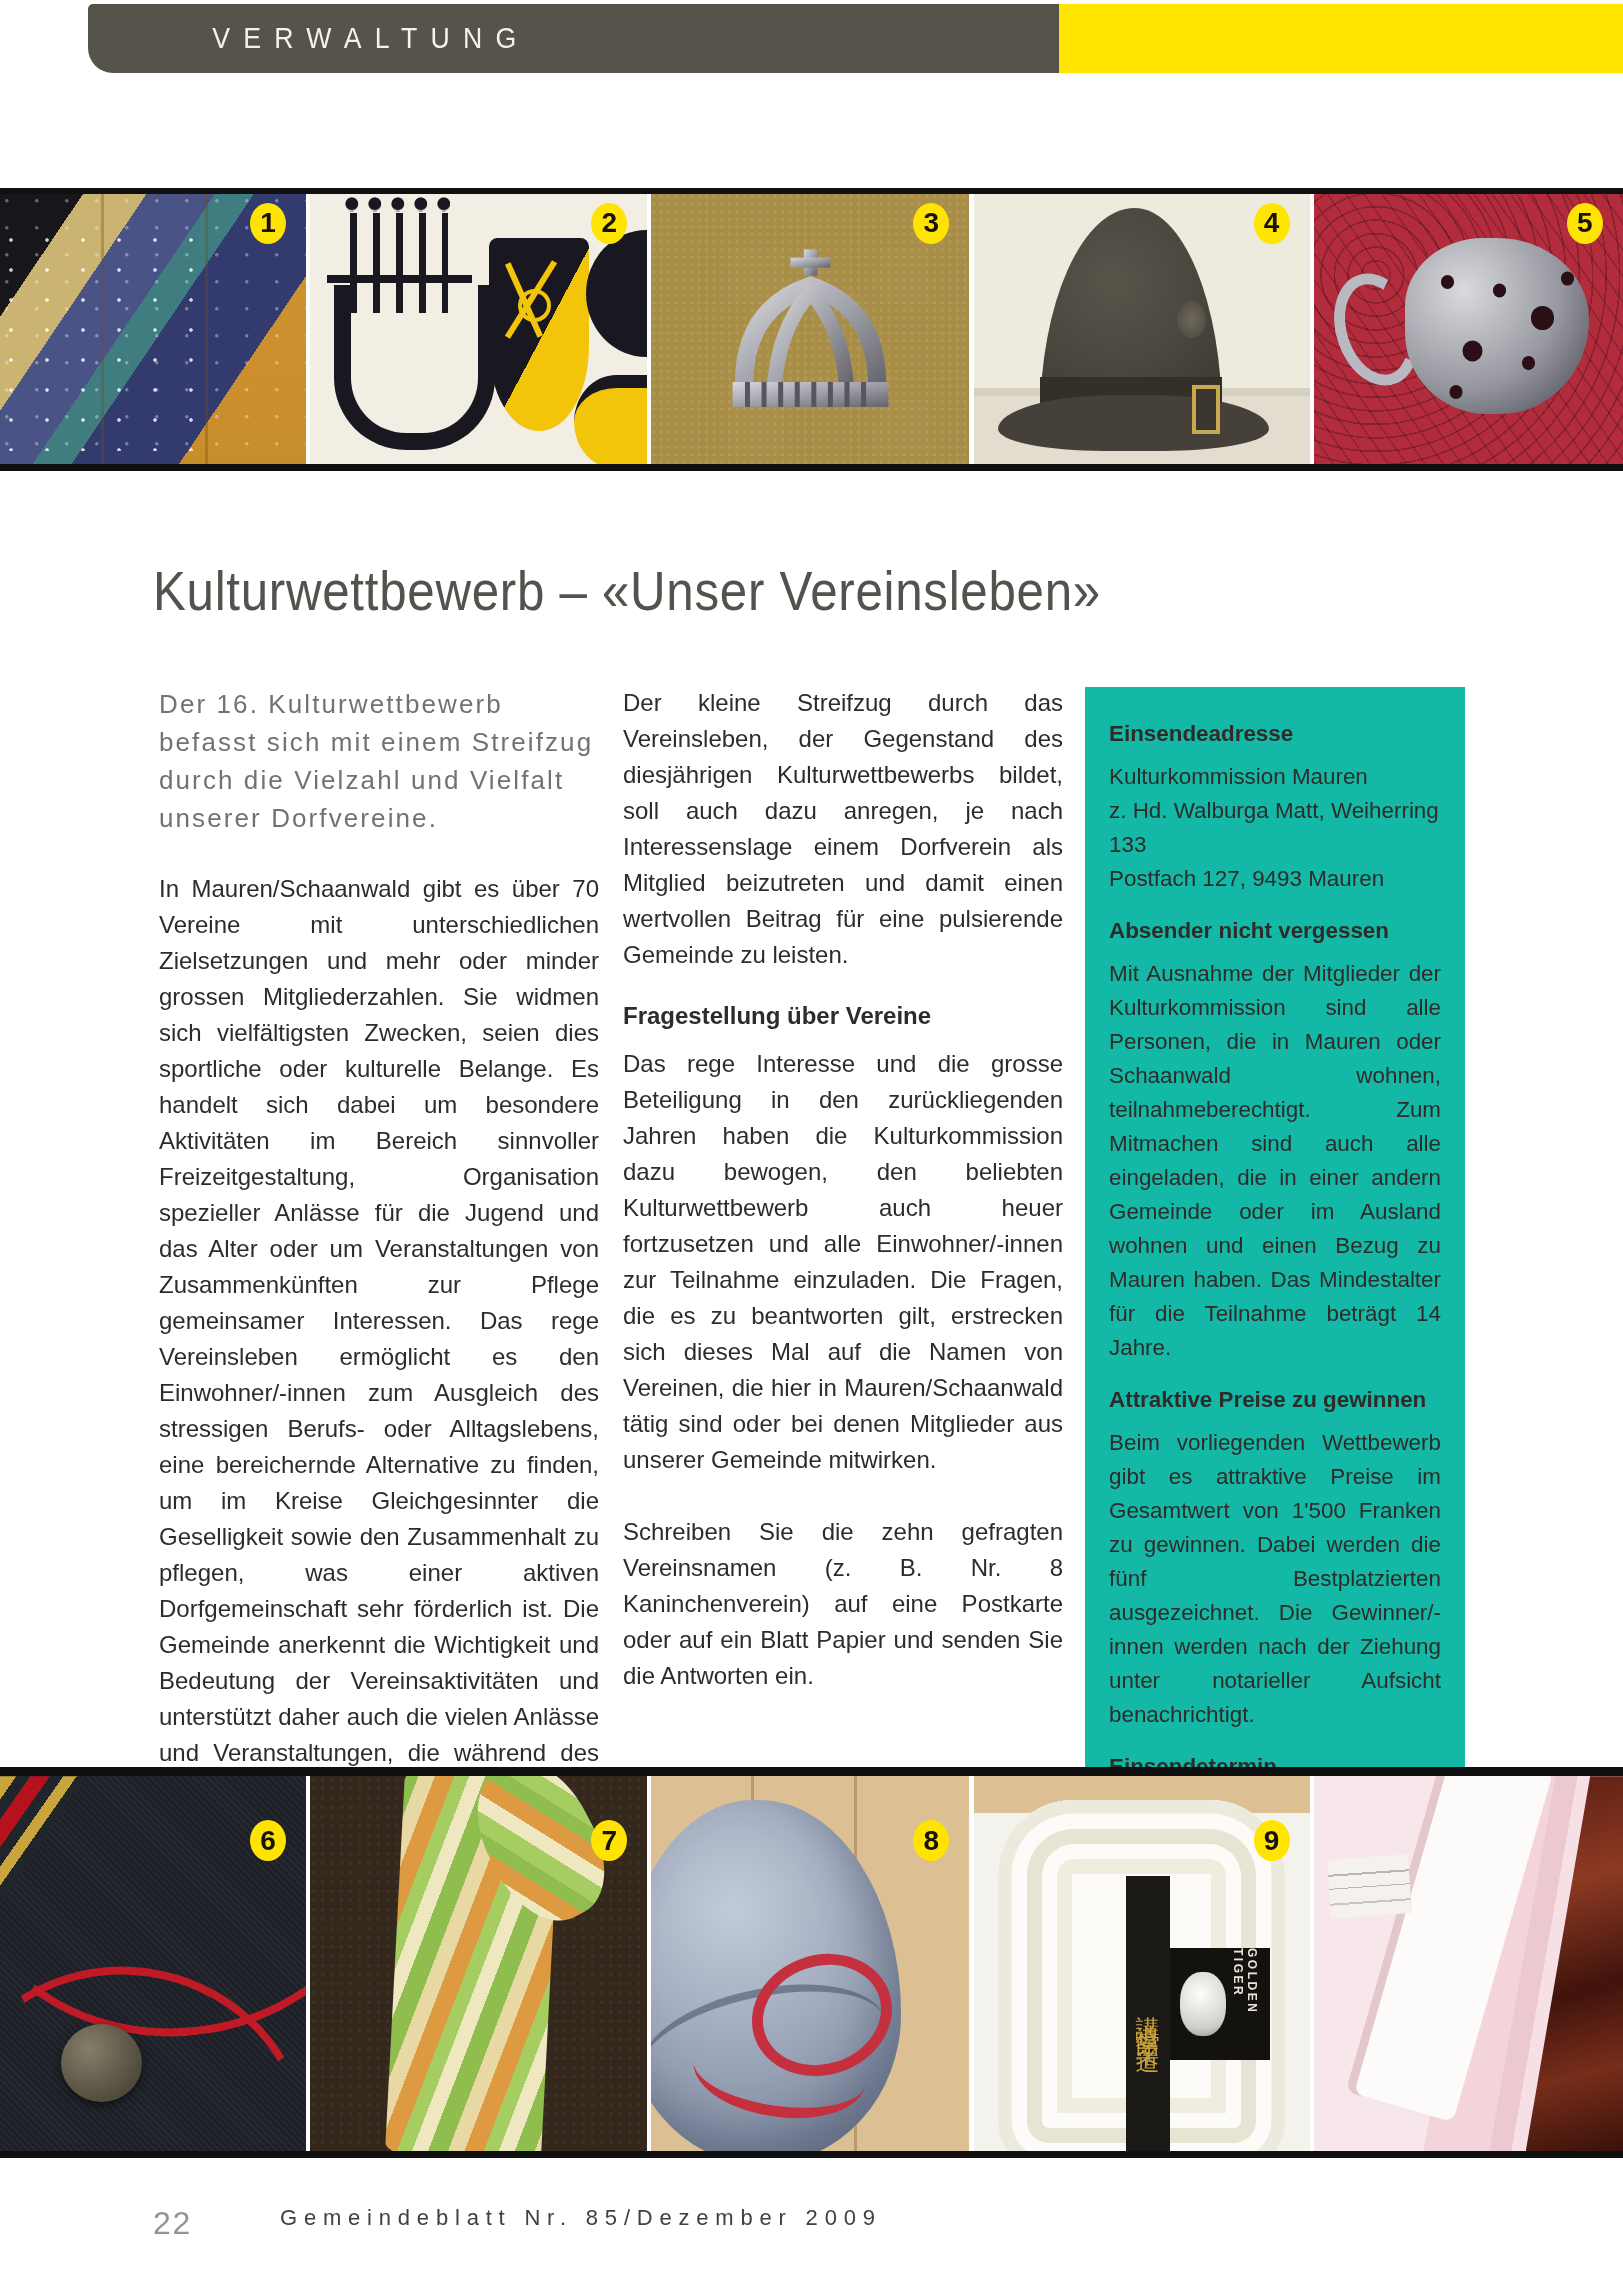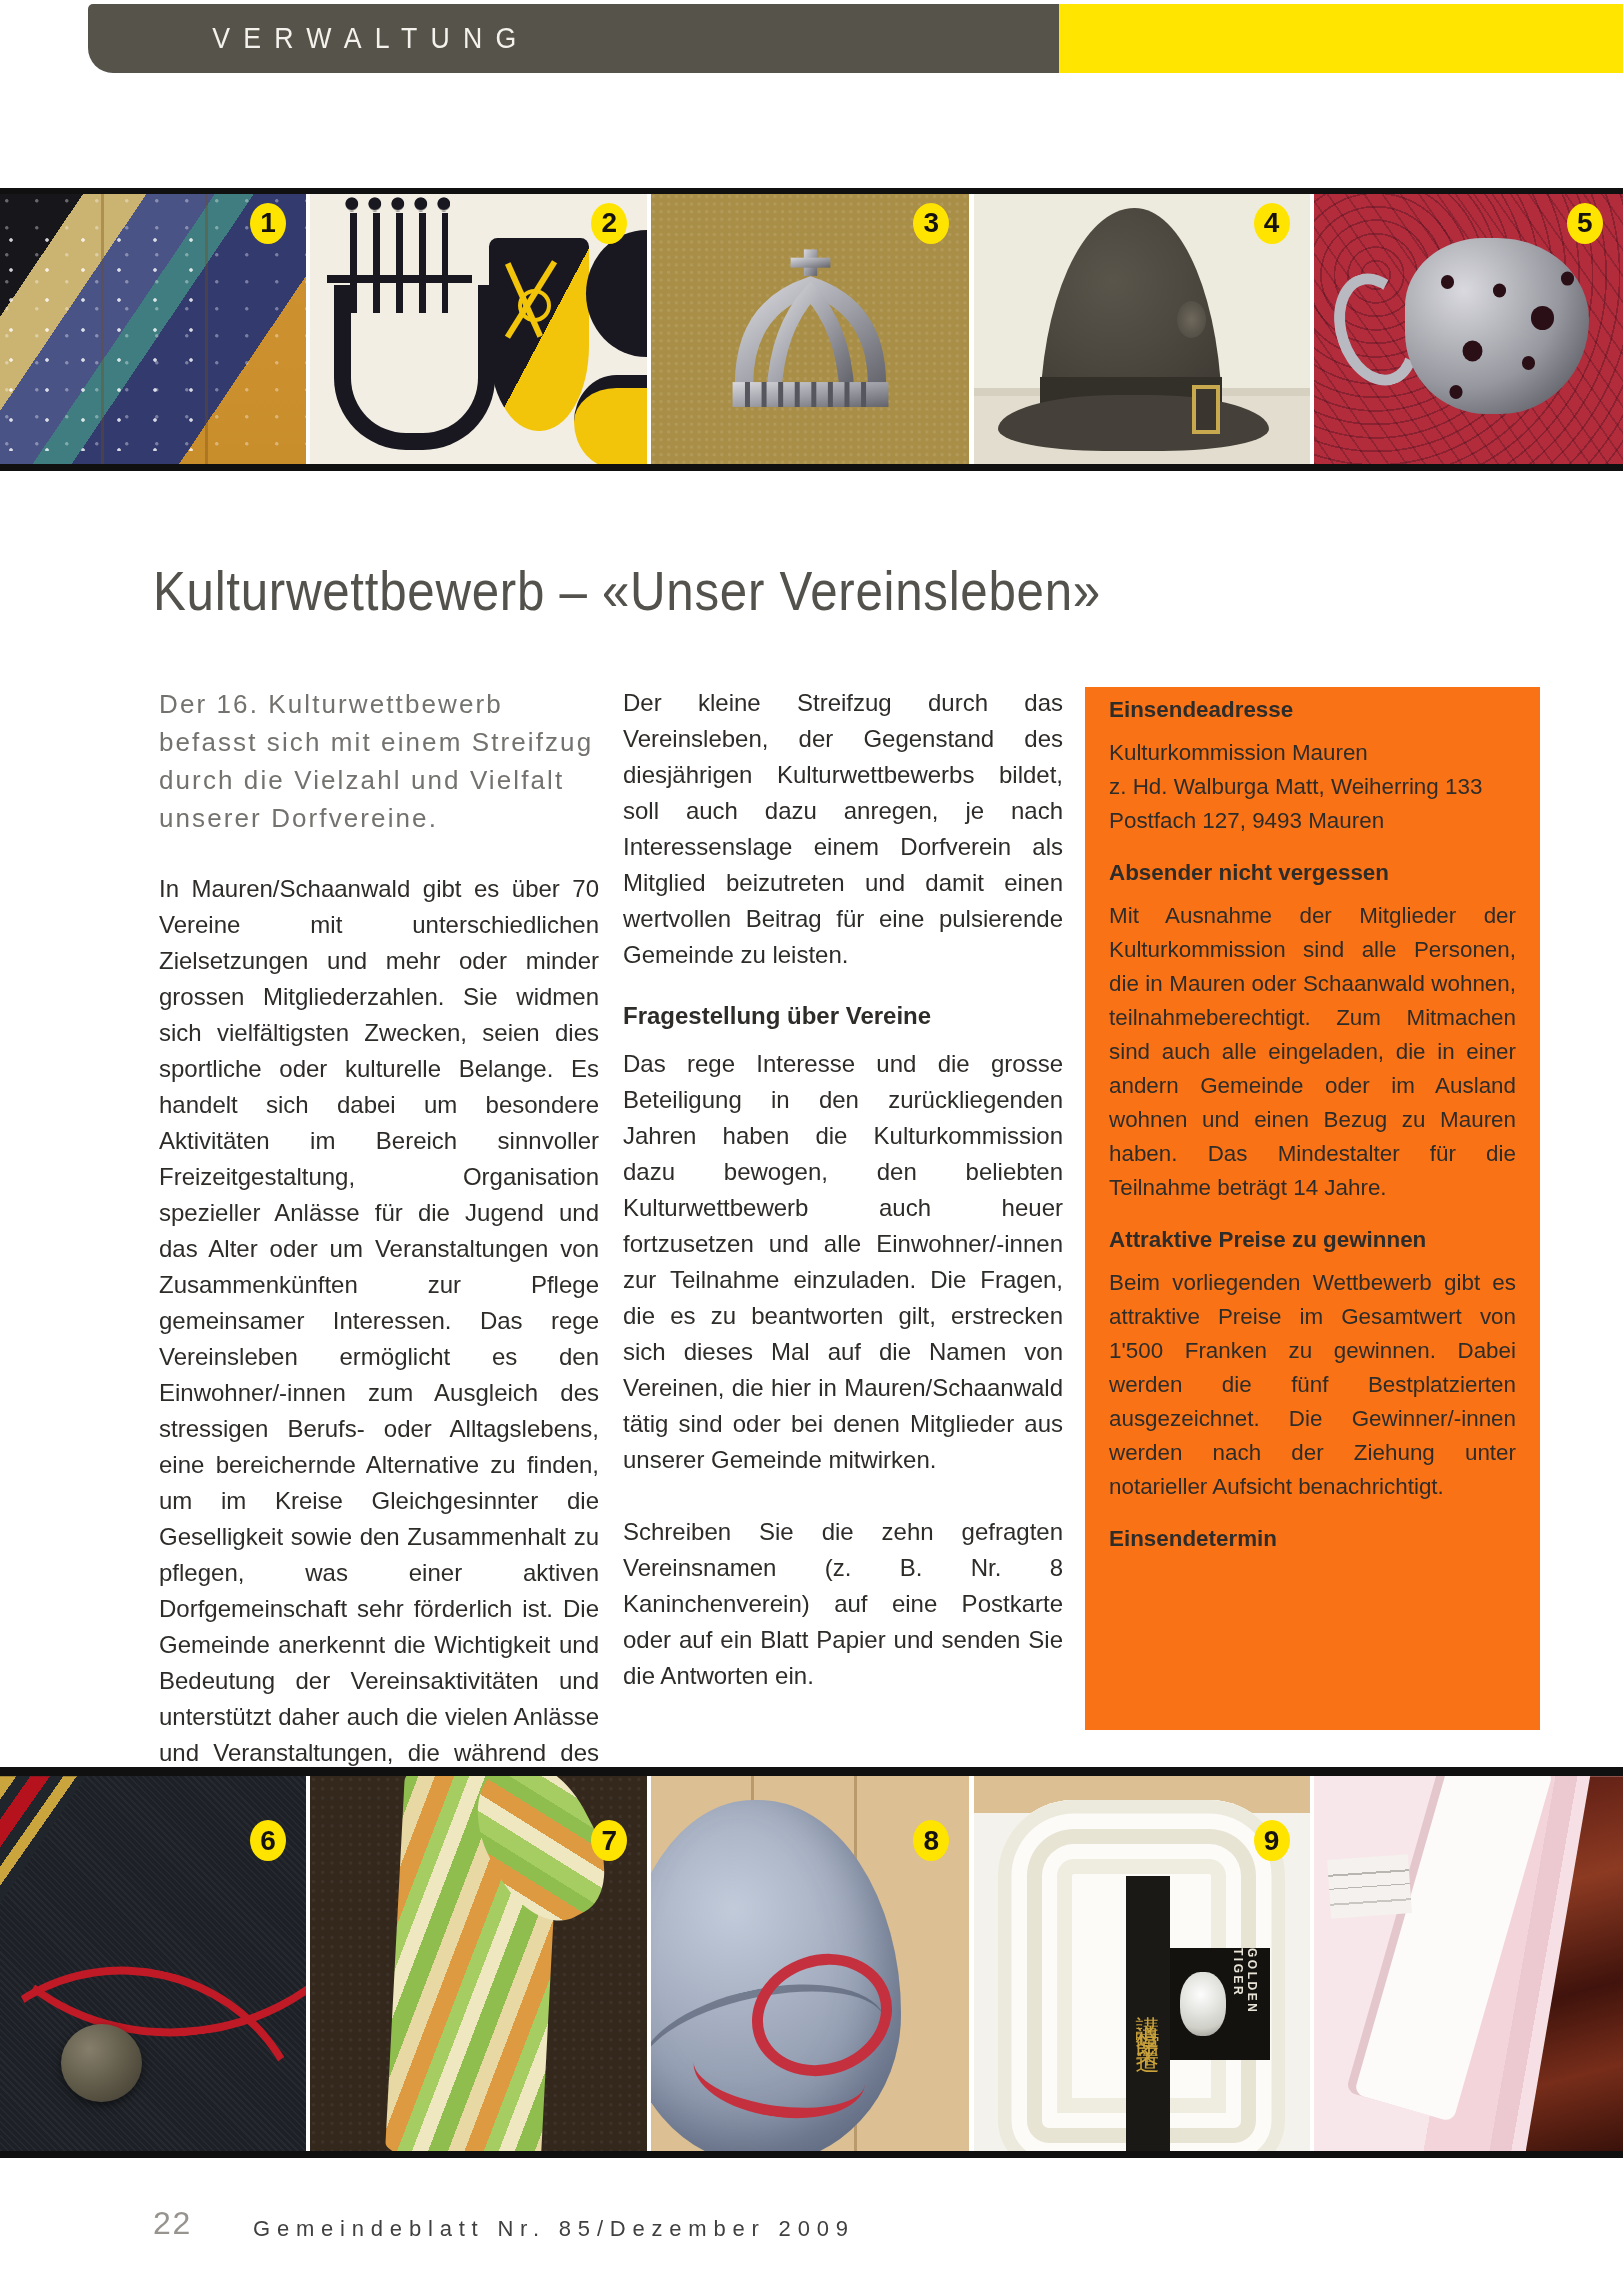--- a/index.html
+++ b/index.html
@@ -119,29 +119,29 @@
          letter-spacing:0.8px;transform:scaleX(.88);transform-origin:left top;white-space:nowrap;}
   .col{position:absolute;top:685px;width:440px;font-size:24px;line-height:36px;}
   .col-left{left:139px;margin-left:20px;}
   .col-mid{left:623px;}
   .lead{color:#73726e;font-size:26px;line-height:38px;letter-spacing:2.1px;margin:0 0 34px 0;}
   .body-p{margin:0;text-align:justify;}
   .body-p + .body-p{margin-top:36px;}
   .subhead{font-weight:700;margin:25px 0 12px 0;}
 
   
-  .info-box{position:absolute;left:1085px;top:687px;width:455px;min-height:1043px;background:#f97316;
-            box-sizing:border-box;padding:6px 24px 22px 24px;font-size:22.4px;line-height:34px;}
+  .info-box{position:absolute;left:1085px;top:687px;width:380px;min-height:1043px;background:#14b8a6;
+            box-sizing:border-box;padding:30px 24px 22px 24px;font-size:22.4px;line-height:34px;}
   .box-heading{font-weight:700;margin:18.6px 0 8.5px 0;}
   .box-section:first-child .box-heading{margin-top:0;}
   .box-body{margin:0;text-align:justify;}
   .box-line{margin:0;}
 
   
-  .footer{position:absolute;left:153px;top:2205px;display:flex;align-items:flex-end;}
+  .footer{position:absolute;left:153px;top:2205px;display:flex;align-items:flex-start;gap:27px;}
   .page-num{font-size:32px;color:#97948f;letter-spacing:1.7px;}
   .footer-text{font-size:22px;color:#404040;letter-spacing:6.8px;margin-left:61px;}
 </style>
 </head>
 <body>
 
 <div class="page">
 
   <div class="topbar">
     <span class="topbar-label">VERWALTUNG</span>

